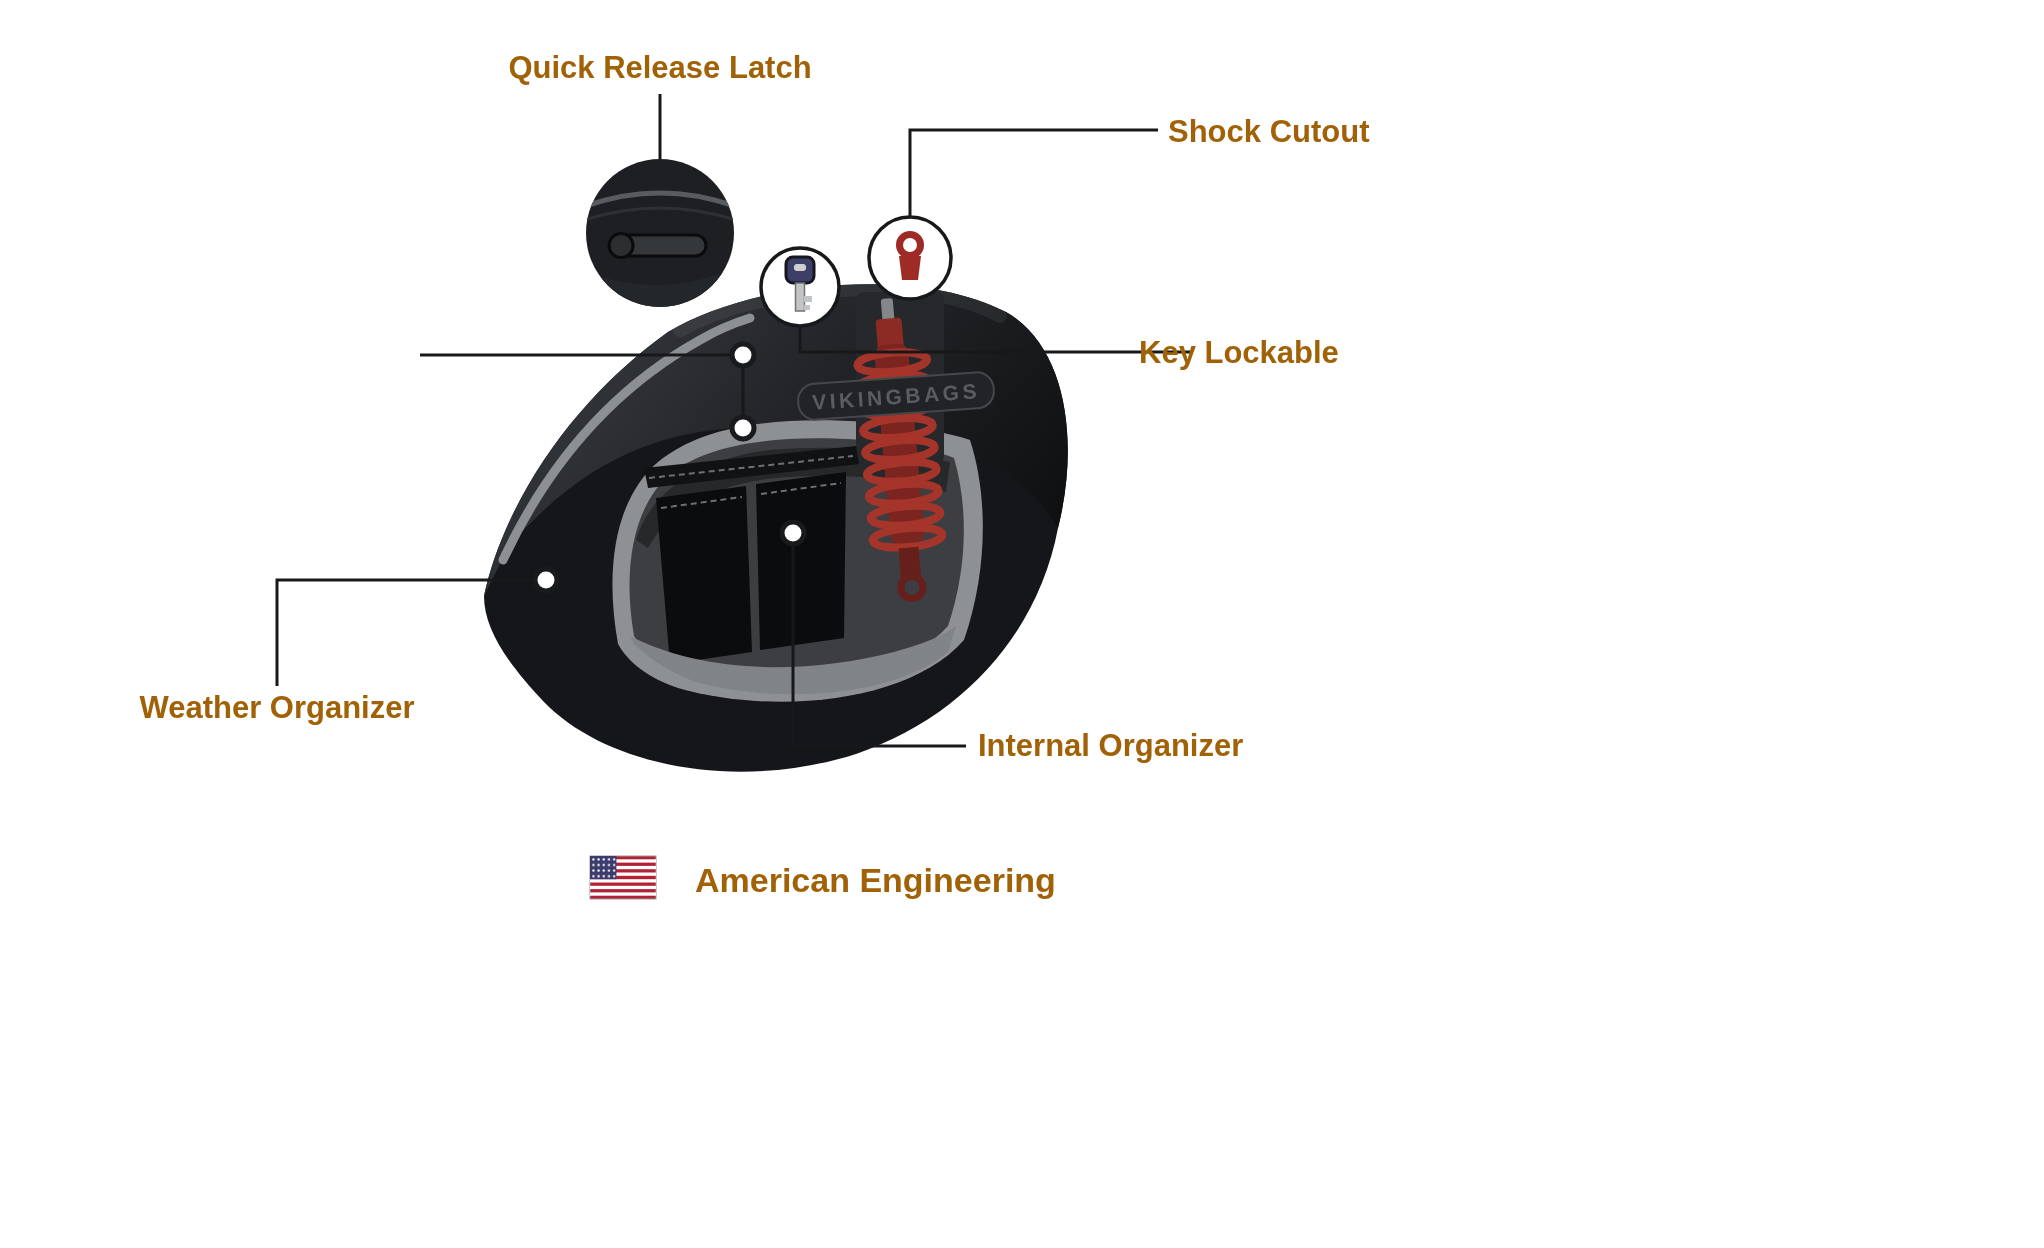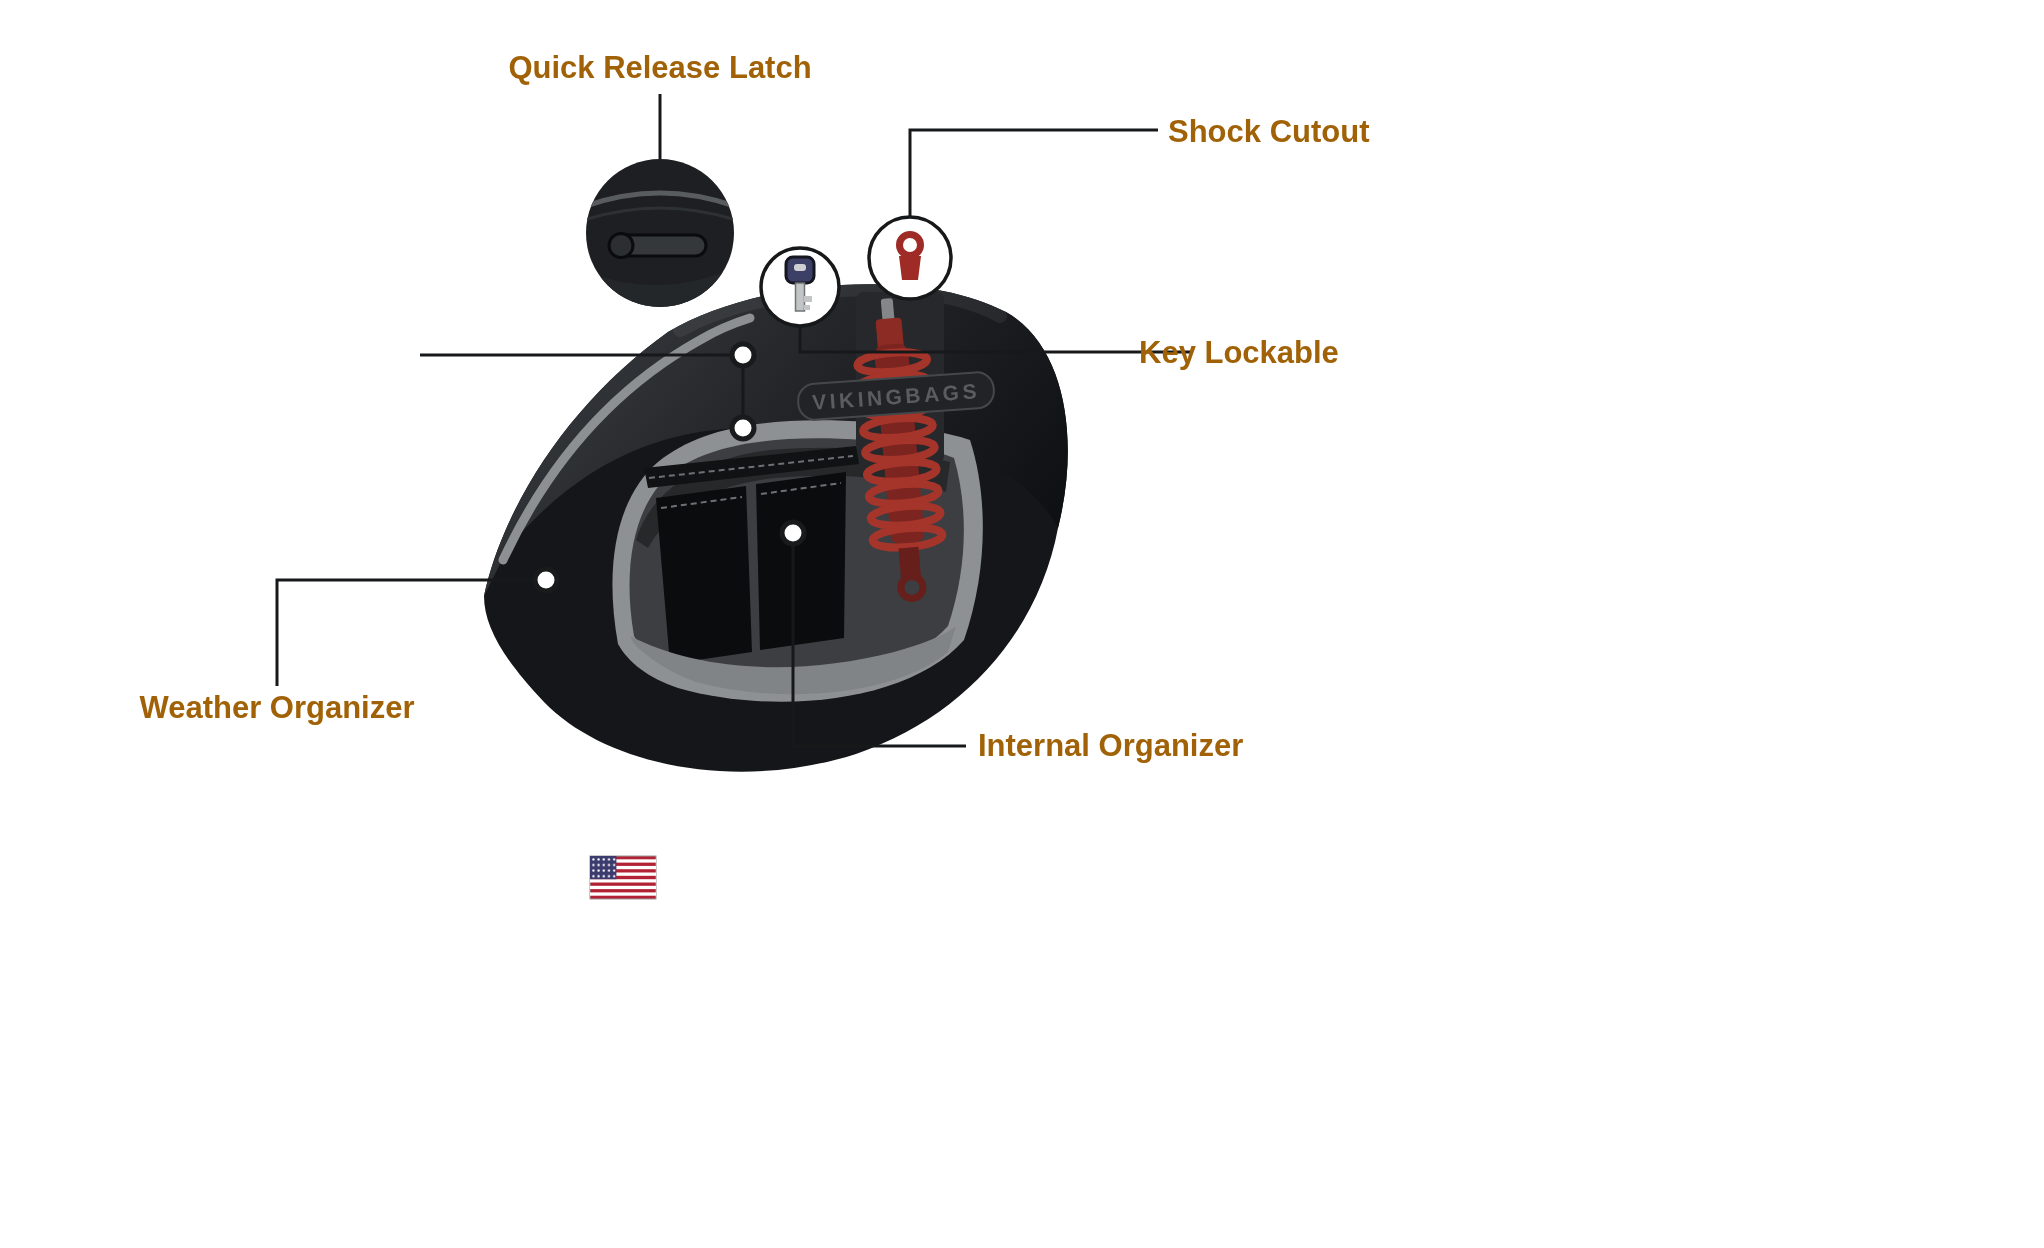--- a/index.html
+++ b/index.html
@@ -195,14 +195,15 @@
 
   <div class="label" style="left:1168px; top:114px;text-align:center;">Shock Cutout</div>
 
 
   <div class="label" style="left:1139px; top:335px;">Key Lockable</div>
 
   <div class="label label--center" style="left:277px; top:690px;">Weather Organizer</div>
 
   <div class="label" style="left:978px; top:728px;">Internal Organizer</div>
 
+  <div class="label label--footer" style="left:695px; top:861px;">American Engineering</div>
 
 </div>
 
 </body></html>

